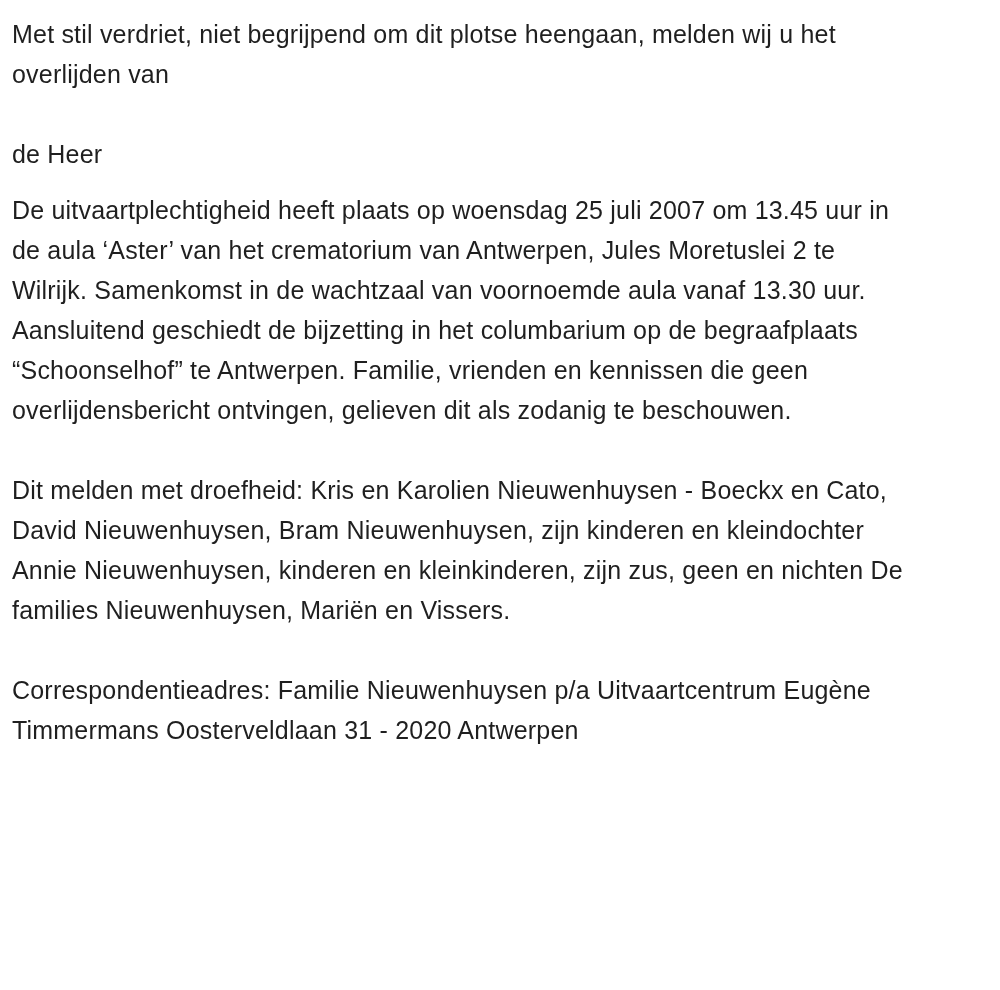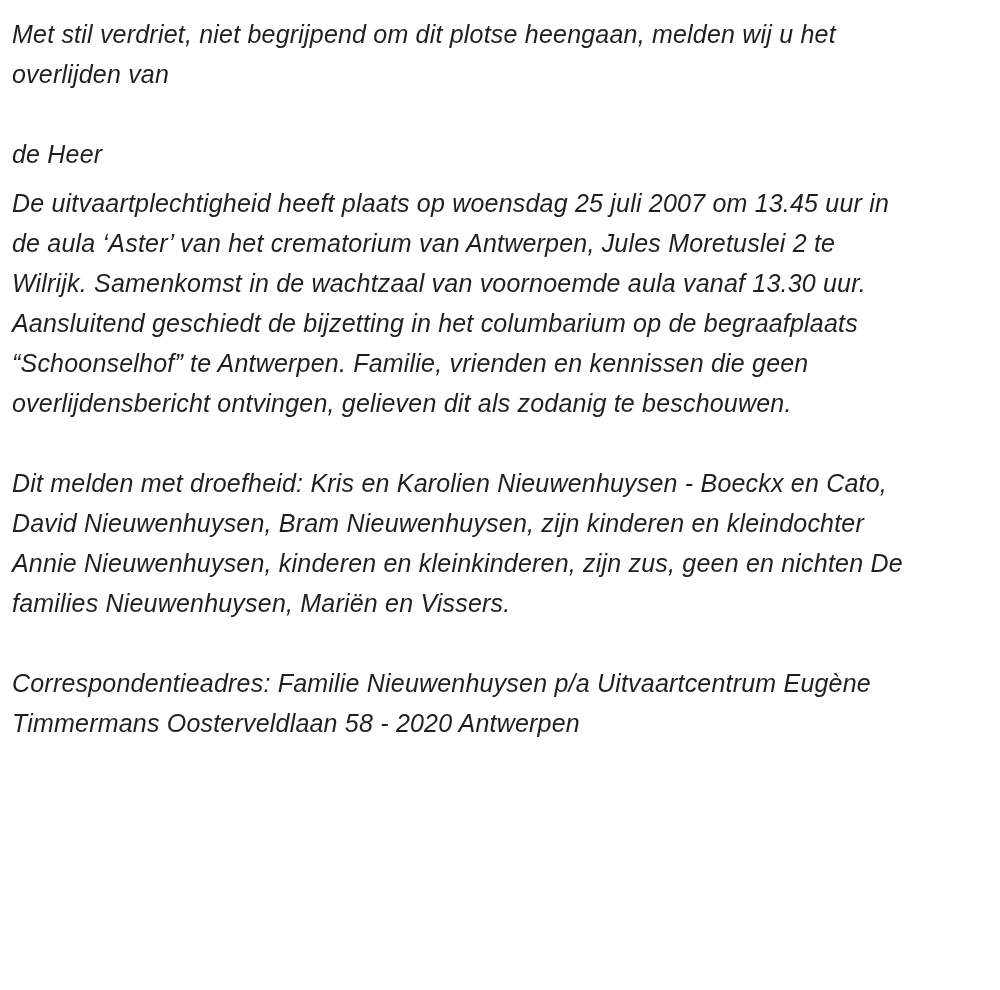--- a/index.html
+++ b/index.html
@@ -11,48 +11,47 @@
     width: 1000px;
     height: 990px;
     overflow: hidden;
     font-family: "Liberation Sans", "DejaVu Sans", sans-serif;
     color: #1f1f1f;
   }
   .doc {
     box-sizing: border-box;
     width: 916px;
     padding: 14px 12px 0 12px;
-    font-style: italic;
   }
   .doc p {
     margin: 0 0 40px 0;
     font-size: 25px;
     line-height: 40px;
     letter-spacing: 0.2px;
     font-weight: 400;
     color: #1f1f1f;
     max-width: 978px;
     text-align: left;
   }
   .doc p.salutation {
-    margin-bottom: 9px;
+    margin-bottom: 16px;
   }
   .doc p.deceased-name {
     font-weight: 700;
     margin-bottom: 40px;
   }
 </style>
 </head>
 <body>
 
 <div class="doc">
   <p>Met stil verdriet, niet begrijpend om dit plotse heengaan, melden wij u het overlijden van</p>
 
   <p class="salutation">de Heer</p>
 
 
 
   <p>De uitvaartplechtigheid heeft plaats op woensdag 25 juli 2007 om 13.45 uur in de aula ‘Aster’ van het crematorium van Antwerpen, Jules Moretuslei 2 te Wilrijk. Samenkomst in de wachtzaal van voornoemde aula vanaf 13.30 uur. Aansluitend geschiedt de bijzetting in het columbarium op de begraafplaats “Schoonselhof” te Antwerpen. Familie, vrienden en kennissen die geen overlijdensbericht ontvingen, gelieven dit als zodanig te beschouwen.</p>
 
   <p>Dit melden met droefheid: Kris en Karolien Nieuwenhuysen - Boeckx en Cato, David Nieuwenhuysen, Bram Nieuwenhuysen, zijn kinderen en kleindochter Annie Nieuwenhuysen, kinderen en kleinkinderen, zijn zus, geen en nichten De families Nieuwenhuysen, Mariën en Vissers.</p>
 
-  <p>Correspondentieadres: Familie Nieuwenhuysen p/a Uitvaartcentrum Eugène Timmermans Oosterveldlaan 58 - 2020 Antwerpen</p>
+  <p>Correspondentieadres: Familie Nieuwenhuysen p/a Uitvaartcentrum Eugène Timmermans Oosterveldlaan 31 - 2020 Antwerpen</p>
 </div>
 
 </body></html>

